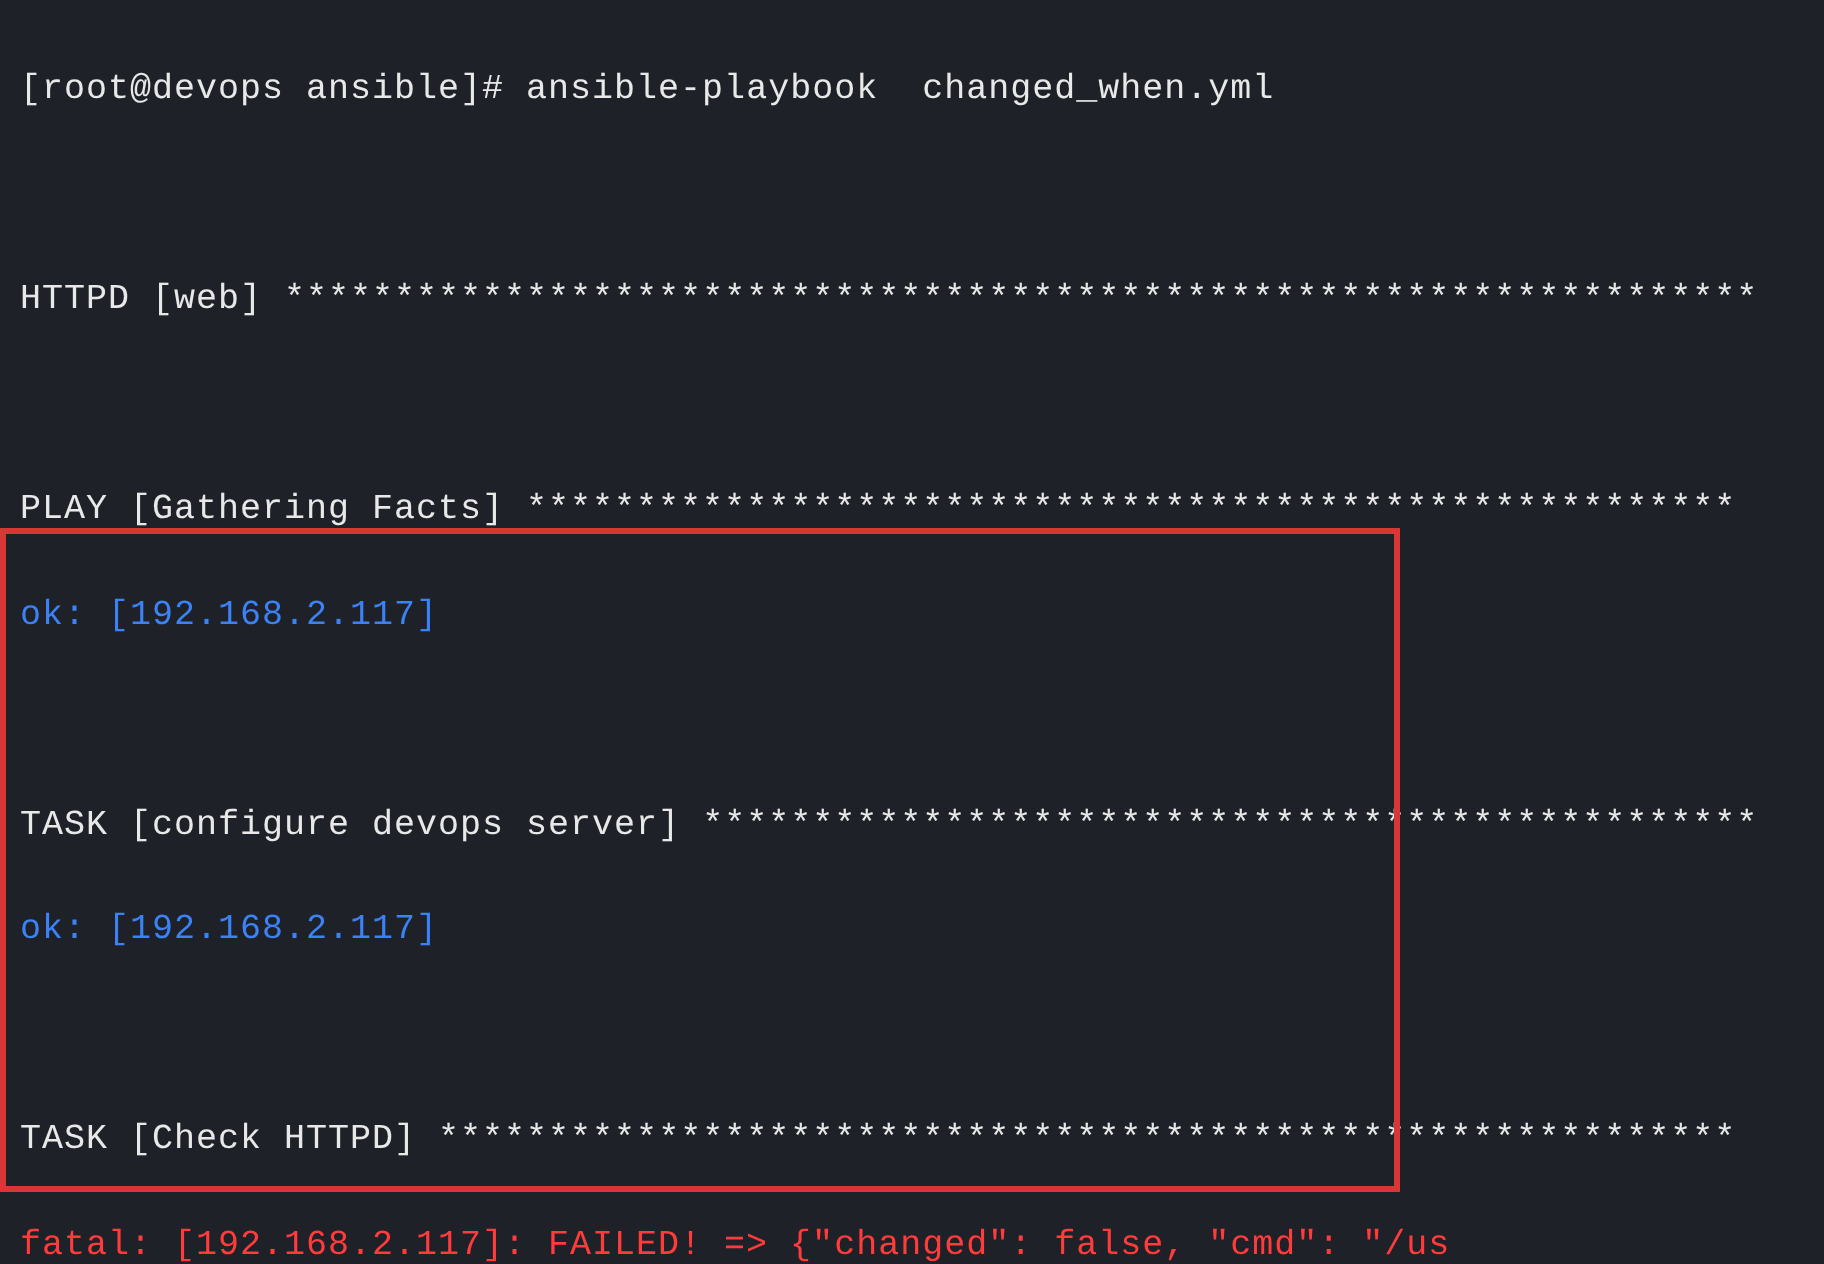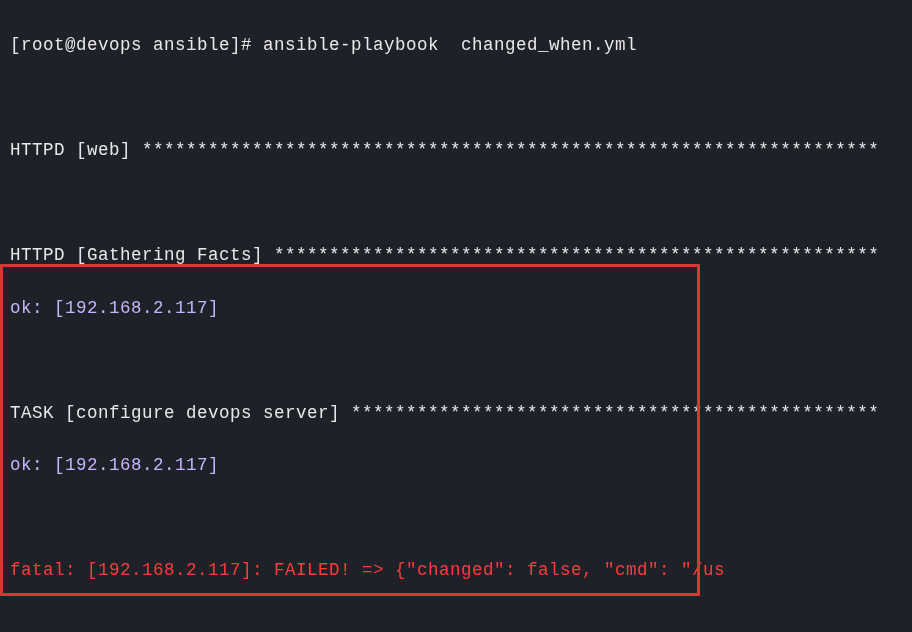--- a/index.html
+++ b/index.html
@@ -13,47 +13,48 @@
       letter-spacing: 0.5px;
       overflow: hidden;
       width: 912px;
       height: 632px;
     }
     .terminal {
       padding: 6px 10px;
       white-space: pre-wrap;
       word-break: break-all;
     }
-    .green { color: #c4b5fd; }
+    .green { color: #3b82f6; }
     .red { color: #ff3b3b; }
     .line { display: block; }
     .highlight-box {
       border: 3px solid #d93636;
       position: absolute;
       top: 264px;
       left: 0px;
       width: 694px;
       height: 326px;
       pointer-events: none;
     }
   </style>
 </head>
 <body>
 
 <div class="terminal">
 <span class="line"><span>[root@devops ansible]# </span><span>ansible-playbook  changed_when.yml</span></span>
 <span class="line"> </span>
 <span class="line"><span>HTTPD [web] </span><span>*******************************************************************</span></span>
 <span class="line"> </span>
-<span class="line"><span>HTTPD [Gathering Facts] </span><span>*******************************************************</span></span>
+<span class="line"><span>PLAY [Gathering Facts] </span><span>*******************************************************</span></span>
 <span class="line green"><span>ok: [192.168.2.117]</span></span>
 <span class="line"> </span>
 <span class="line"><span>TASK [configure devops server] </span><span>************************************************</span></span>
 <span class="line green"><span>ok: [192.168.2.117]</span></span>
 <span class="line"> </span>
+<span class="line"><span>TASK [Check HTTPD] </span><span>***********************************************************</span></span>
 <span class="line red"><span>fatal: [192.168.2.117]: FAILED! =&gt; {"changed": false, "cmd": "/us</span></span>
 
 
 
 
 
 
 
 
 

